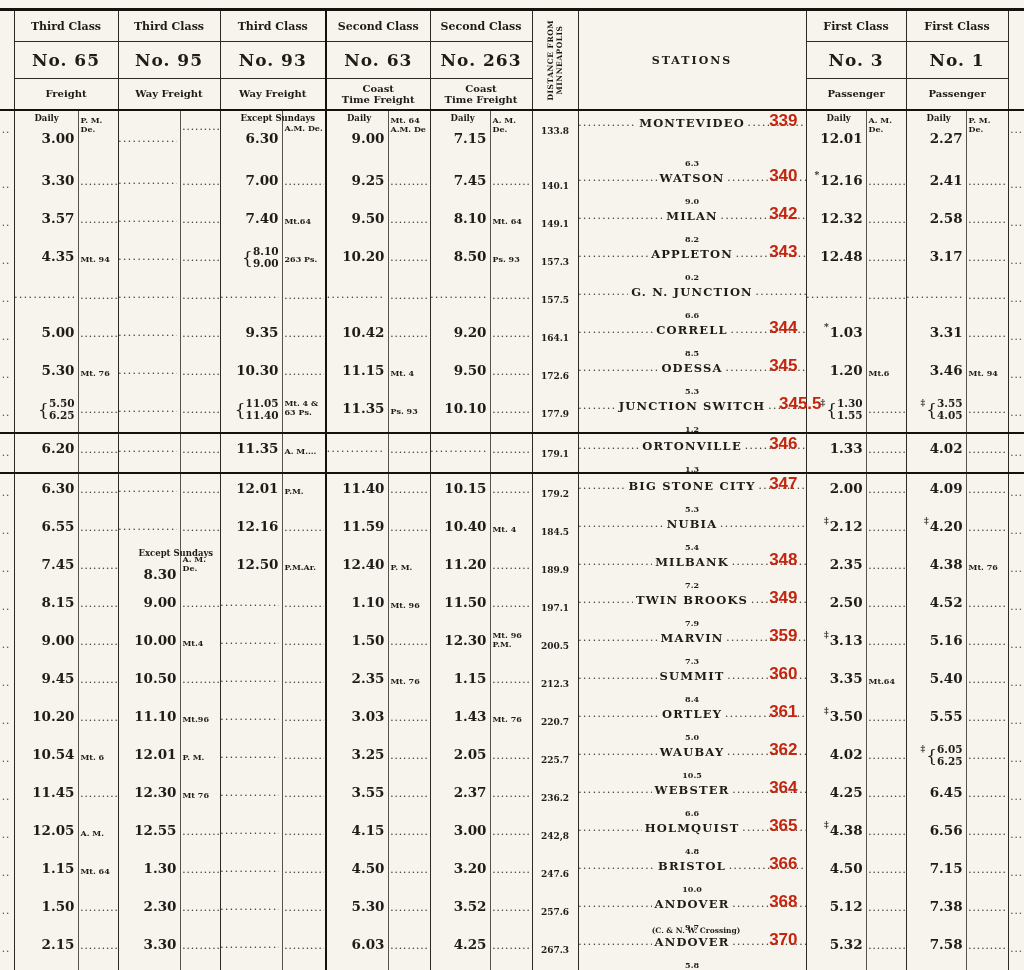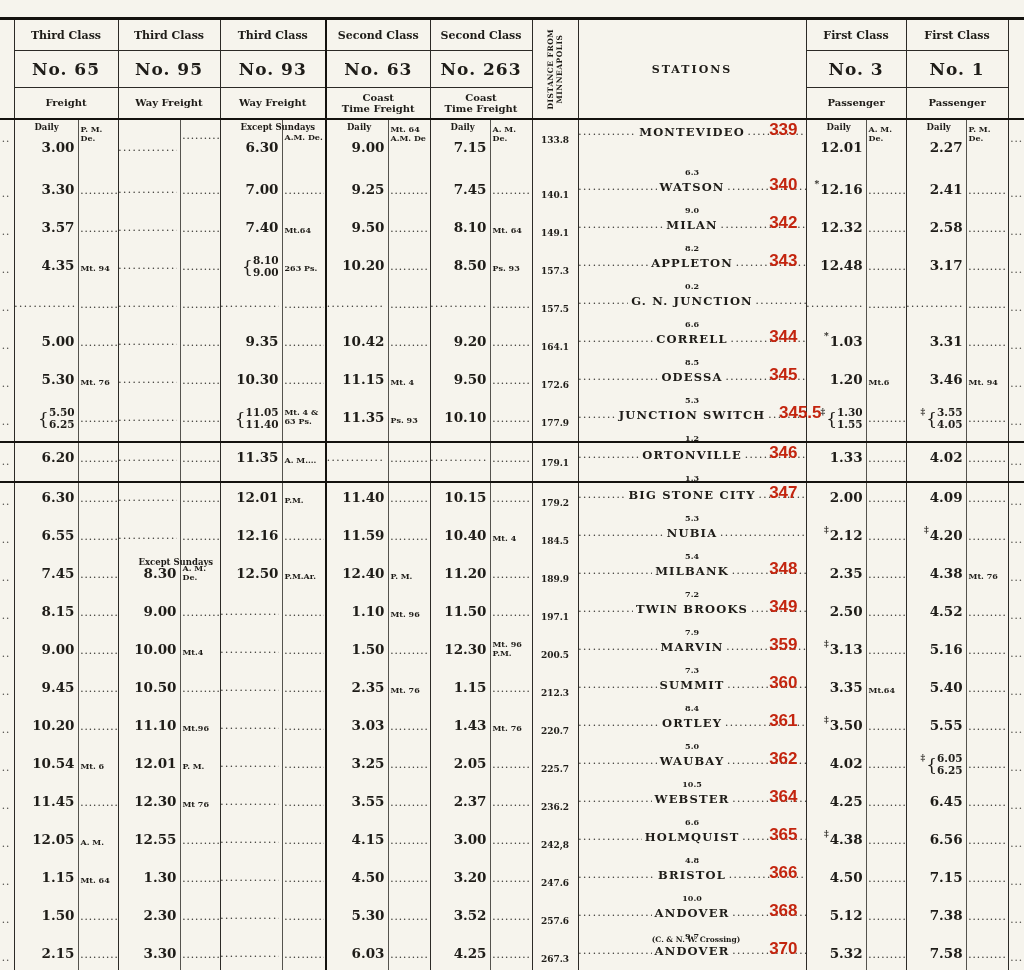--- a/index.html
+++ b/index.html
@@ -1,17 +1,17 @@
 <!DOCTYPE html>
 <html><head>
 <meta charset="utf-8">
 <style>
   html,body{margin:0;padding:0;background:#f6f4ed;}
   body{font-family:"DejaVu Serif","Liberation Serif",serif;color:#1e1c18;}
-  #sheet{width:1024px;height:970px;overflow:hidden;position:relative;background:#f6f4ed;padding-top:17px;box-sizing:border-box;}
+  #sheet{width:1024px;height:970px;overflow:hidden;position:relative;background:#f6f4ed;padding-top:8px;box-sizing:border-box;}
   table{border-collapse:collapse;table-layout:fixed;width:1024px;border-top:3px solid #14120f;border-bottom:3px solid #14120f;}
   td,th{padding:0;margin:0;vertical-align:top;position:relative;overflow:visible;font-weight:bold;}
   
   .bl{border-left:1px solid #2c2a26;}
   .bl2{border-left:2px solid #14120f;}
   .bln{border-left:1px solid #55534e;}
   
   thead th{text-align:center;vertical-align:middle;}
   .h1 th{height:30px;font-size:11px;border-bottom:1px solid #2c2a26;}
   .h2 th{height:36px;font-size:17px;letter-spacing:1px;border-bottom:1px solid #2c2a26;}
@@ -19,21 +19,21 @@
   .hb{border-bottom:2px solid #14120f !important;}
   .sta-h{font-size:11px;letter-spacing:2px;}
   .vert{writing-mode:vertical-rl;transform:rotate(180deg);font-size:7.5px;letter-spacing:.5px;line-height:1.25;white-space:pre-line;margin:0 auto;font-weight:bold;}
   
   tbody td{height:29px;}
   tr.r0 td{height:46px;}
   tr.sep td{border-bottom:2px solid #14120f;}
   .tc{text-align:right;padding:4px 3px 0 0;}
   .twrap{white-space:nowrap;}
   tr.r0 .twrap{margin-top:13px;}
-  .has-top .twrap{margin-top:0;}
+  .has-top .twrap{margin-top:10px;}
   tr.r0 .has-top .twrap{margin-top:13px;}
   .tt{font-size:13.5px;font-weight:bold;}
   .pre{font-size:9px;vertical-align:top;padding-right:1px;}
   .brace{font-size:17px;font-weight:400;vertical-align:middle;}
   .stack{display:inline-block;font-size:10.5px;line-height:1.1;text-align:right;vertical-align:middle;font-weight:bold;}
   .toplabel{position:absolute;top:-2px;left:20px;font-size:8.5px;white-space:nowrap;z-index:3;font-weight:bold;}
   tr.r0 .toplabel{top:2px;}
   .nc{padding:5px 1px 0 2px;}
   .note{font-size:8px;line-height:1.1;white-space:pre-line;display:inline-block;font-weight:bold;}
   .dots{display:inline-block;max-width:100%;overflow:hidden;white-space:nowrap;font-size:8px;letter-spacing:2px;color:#45433e;vertical-align:middle;font-weight:bold;}

